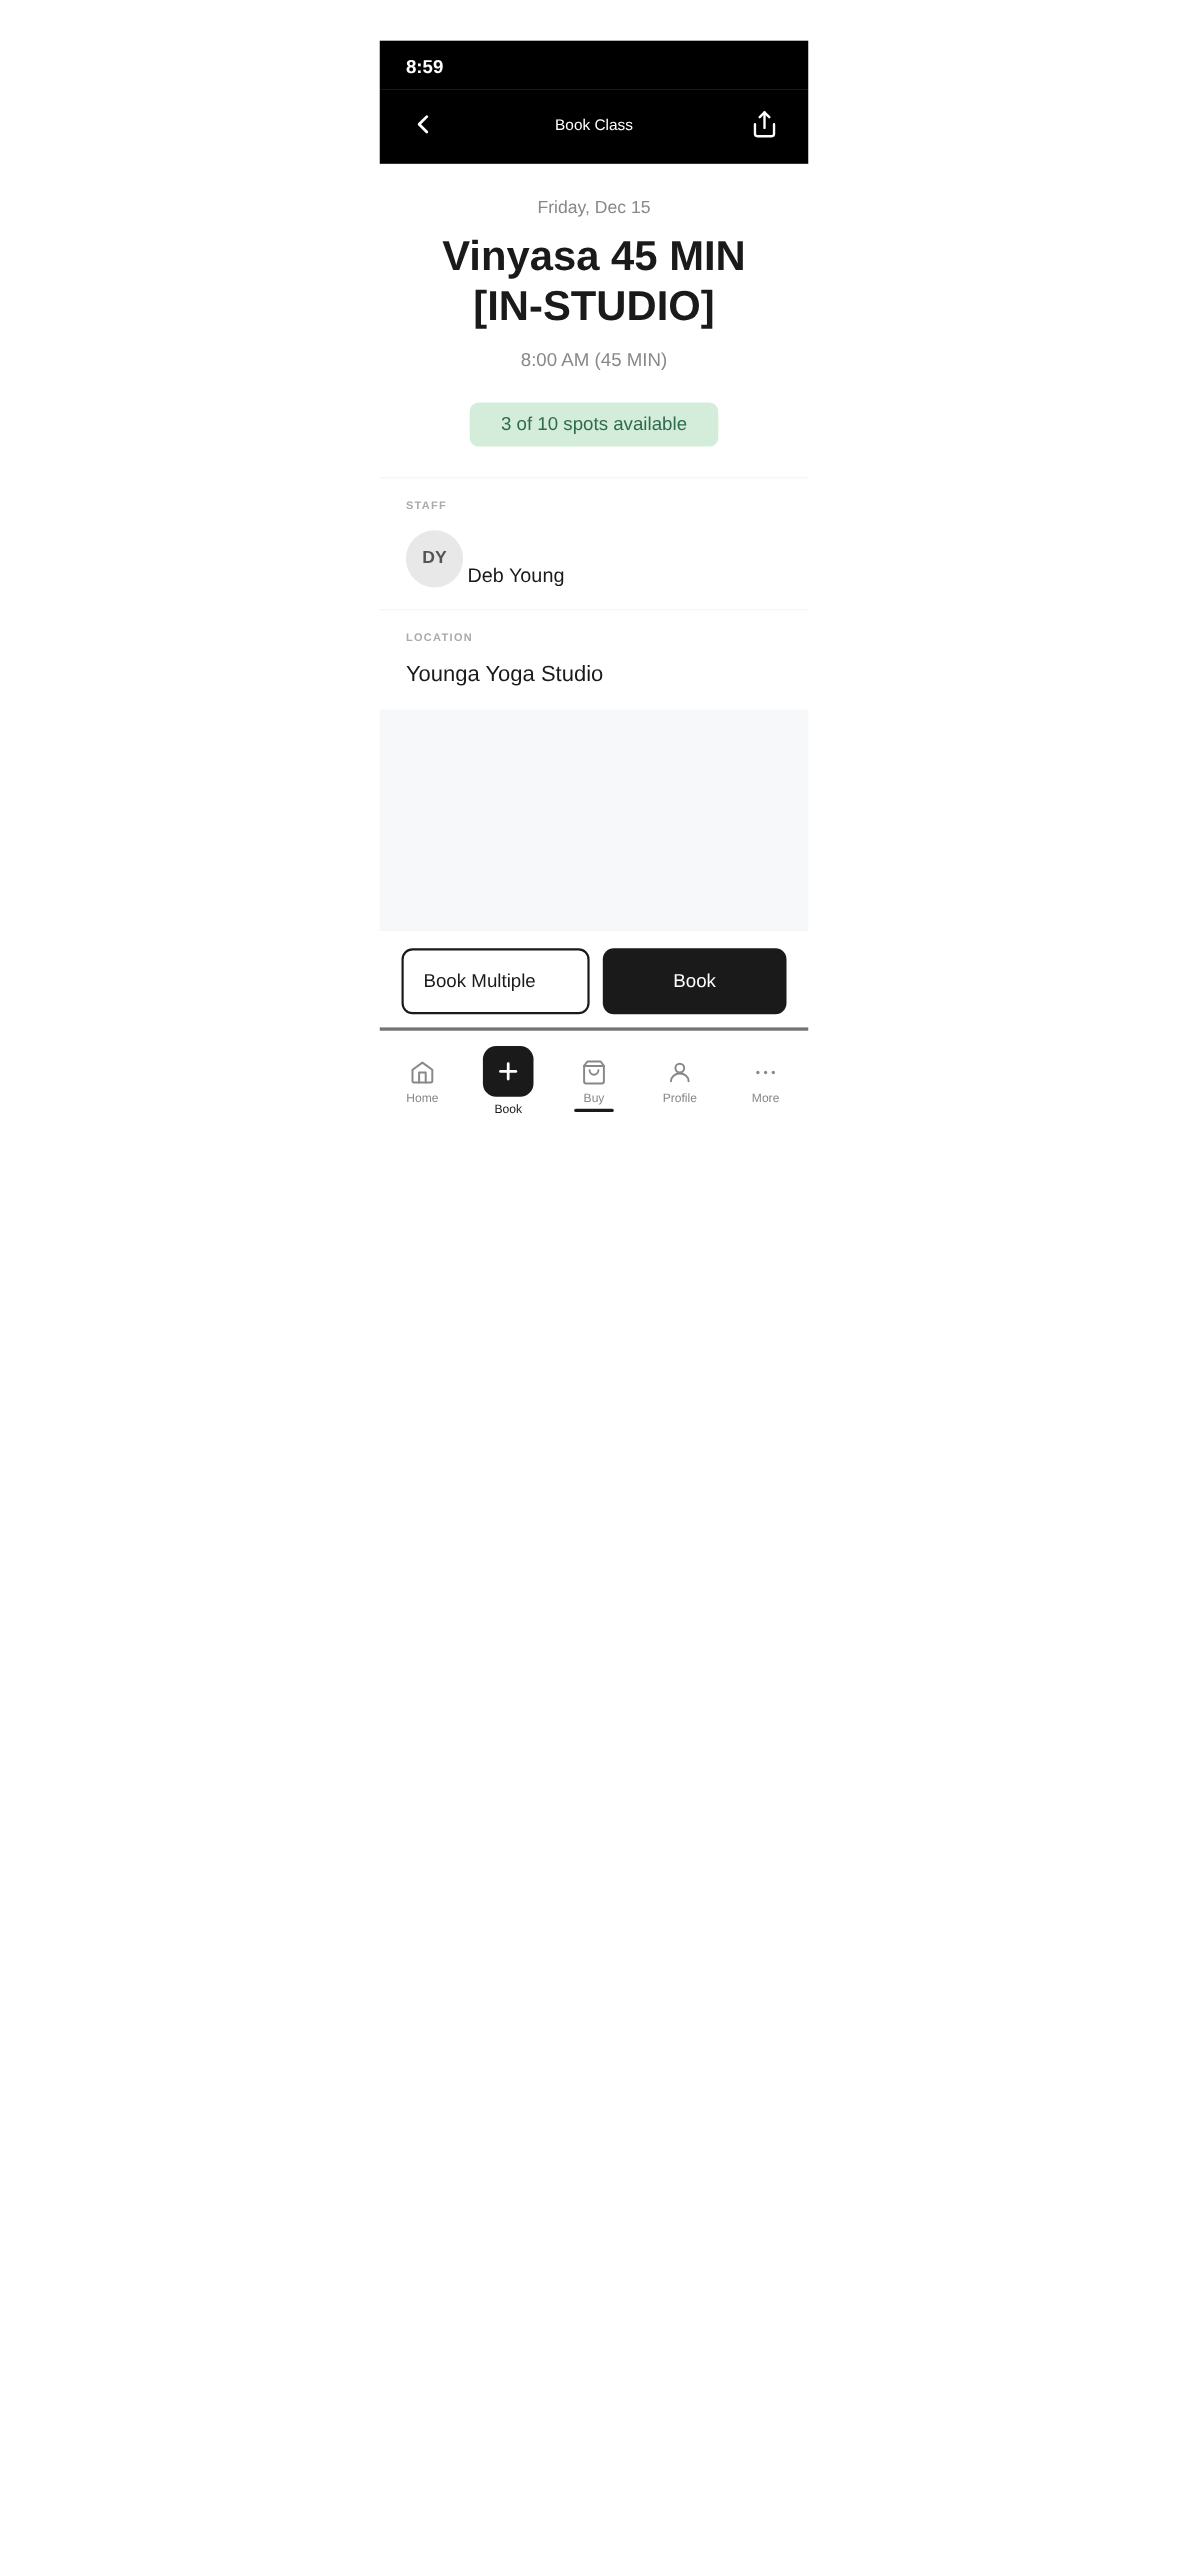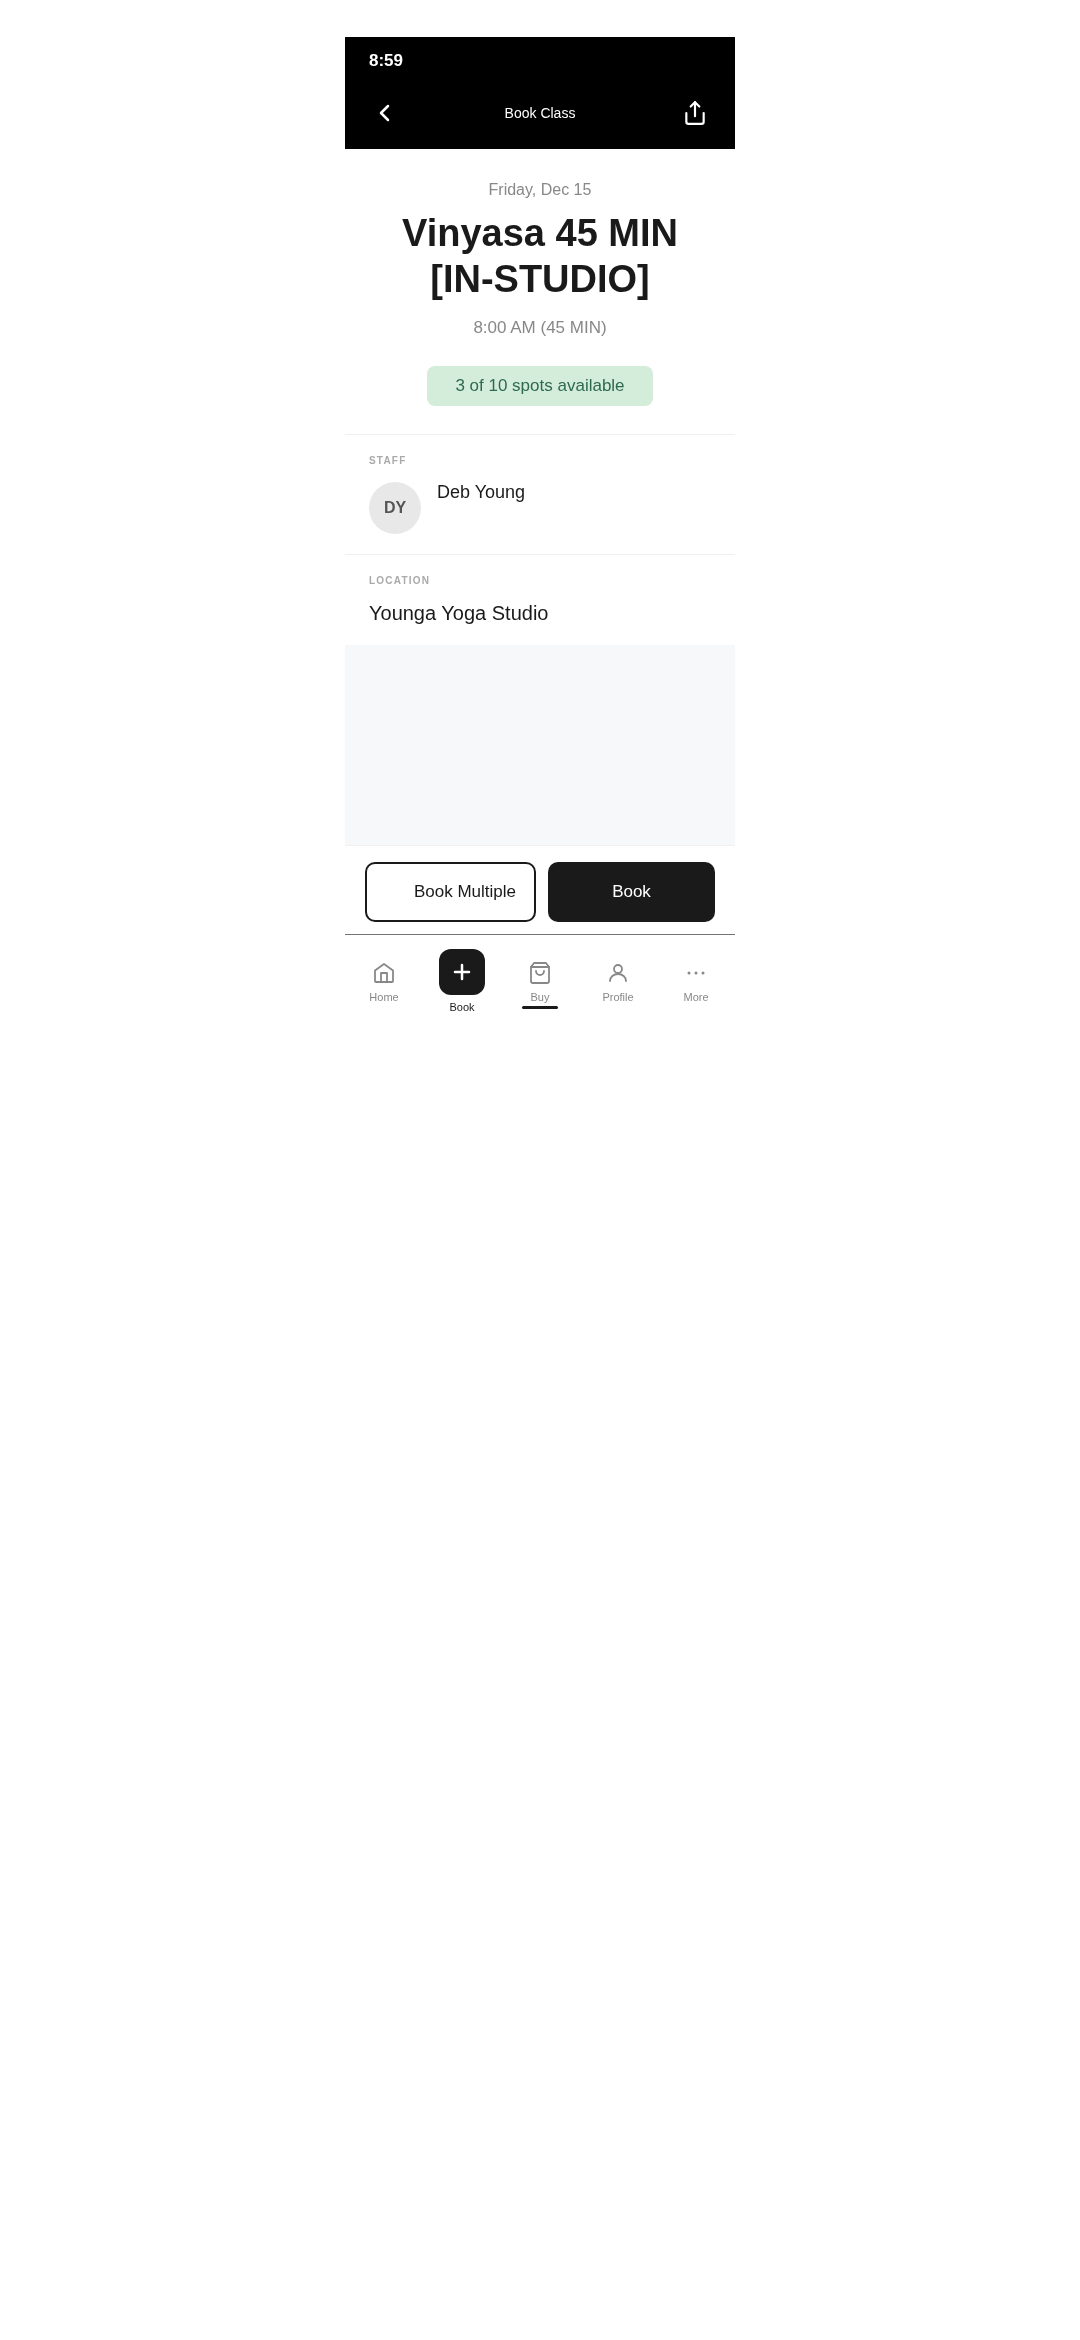--- a/index.html
+++ b/index.html
@@ -115,22 +115,22 @@
       font-size: 10px;
       font-weight: 700;
       color: #aaa;
       letter-spacing: 1.2px;
       text-transform: uppercase;
       margin-bottom: 16px;
     }
 
     .staff-row {
       display: flex;
-      align-items: flex-start;
-      gap: 16px;
+      align-items: flex-end;
+      gap: 4px;
     }
 
     .staff-avatar {
       width: 52px;
       height: 52px;
       border-radius: 50%;
       background: #e8e8e8;
       display: flex;
       align-items: center;
       justify-content: center;
@@ -177,40 +177,40 @@
     .btn-book-multiple {
       flex: 1;
       padding: 18px;
       border: 2px solid #1a1a1a;
       border-radius: 10px;
       background: #fff;
       font-size: 17px;
       font-weight: 500;
       color: #1a1a1a;
       cursor: pointer;
-      text-align: right;
+      text-align: left;
     }
 
     .btn-book {
       flex: 1;
       padding: 18px;
       border: none;
       border-radius: 10px;
       background: #1a1a1a;
       font-size: 17px;
       font-weight: 500;
       color: #fff;
       cursor: pointer;
       text-align: center;
     }
 
     
     .bottom-nav {
       background: #fff;
-      border-top: 1px solid #737373;
+      border-top: 3px solid #737373;
       display: flex;
       align-items: center;
       padding: 8px 0 16px;
       text-align: right;
     }
 
     .nav-item {
       flex: 1;
       display: flex;
       flex-direction: column;

